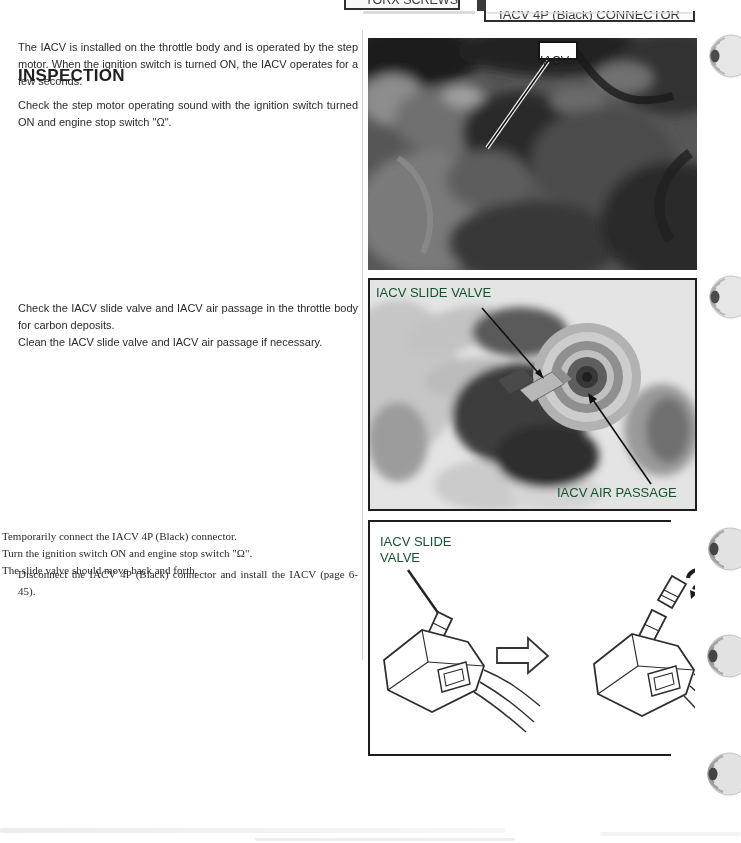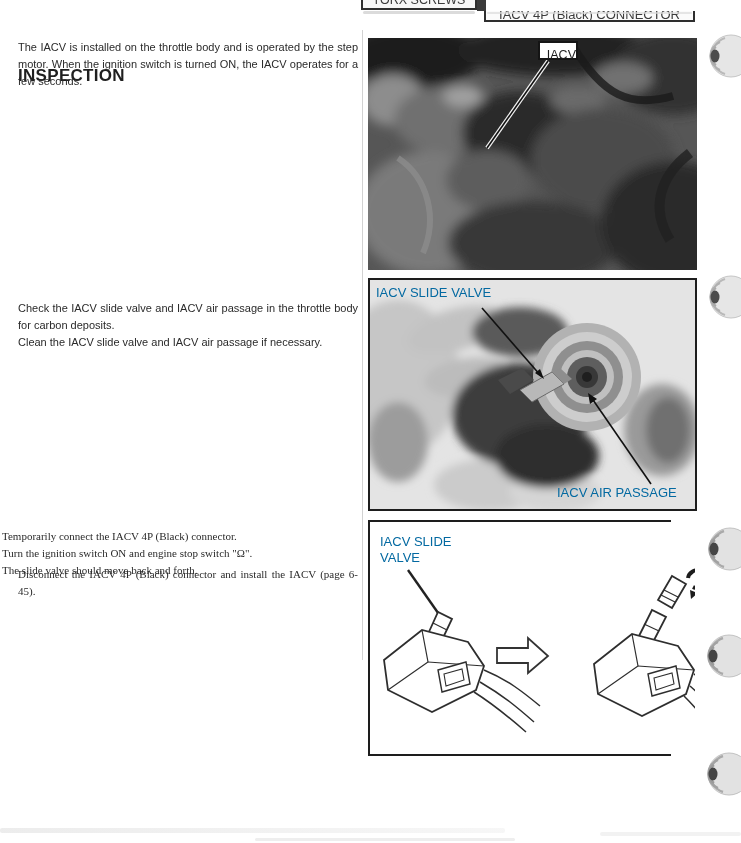--- a/index.html
+++ b/index.html
@@ -3,49 +3,50 @@
 <meta charset="utf-8">
 <style>
   html,body{margin:0;padding:0;background:#fff;}
   .page{position:relative;width:741px;height:843px;background:#ffffff;overflow:hidden;
         font-family:"Liberation Sans", sans-serif;color:#262626;}
   .abs{position:absolute;}
   .body-text{font-size:11px;line-height:17px;text-align:justify;white-space:pre-line;color:#2a2a2a;}
   .section-title{font-size:17px;font-weight:bold;letter-spacing:.3px;color:#1f1f1f;margin-top:48px;}
   .fig{position:absolute;box-sizing:border-box;}
   .fig-framed{border:2px solid #1d1d1d;background:#fff;}
-  .fig-label{position:absolute;font-size:13px;line-height:16px;color:#0369a1;white-space:pre-line;}
-  .iacv-box{position:absolute;border:2px solid #141414;background:#fdfdfd;text-align:right;
-            font-size:12.5px;line-height:16px;color:#1c1c1c;padding-top:4px;box-sizing:border-box;}
+  .fig-label{position:absolute;font-size:13px;line-height:16px;color:#14532d;white-space:pre-line;}
+  .iacv-box{position:absolute;border:2px solid #141414;background:#fdfdfd;text-align:left;
+            font-size:12.5px;line-height:16px;color:#1c1c1c;padding-top:10px;box-sizing:border-box;}
   .hdr-box{position:absolute;box-sizing:border-box;border:2px solid #2e2e2e;border-top:none;
            background:#f7f7f7;overflow:hidden;text-align:center;}
   .hdr-text{font-size:12.5px;color:#3c3c3c;white-space:nowrap;}
   .divider{position:absolute;width:1px;background:#d2d2d2;}
   .ring{position:absolute;}
   .streak{position:absolute;border-radius:2px;}
   svg{display:block;}
 </style>
 </head>
 <body>
 
 <div class="page">
 
-  <div class="hdr-box" style="left:361px;top:0;width:116px;height:10px;">
+  <div class="hdr-box" style="left:344px;top:0;width:116px;height:10px;text-align:right;">
     <div class="hdr-text" style="margin-top:-7px;">TORX SCREWS</div>
   </div>
   <div class="abs" style="left:477px;top:0;width:9px;height:11px;background:#3a3a3a;"></div>
   <div class="hdr-box" style="left:484px;top:0;width:211px;height:11px;background:#fbfbfb;margin-top:11px;">
     <div class="hdr-text" style="margin-top:-4px;font-size:13px;">IACV 4P (Black) CONNECTOR</div>
   </div>
   <div class="streak" style="left:363px;top:11px;width:112px;height:3px;background:#bdbdbd;opacity:.55;"></div>
   <div class="streak" style="left:487px;top:12px;width:205px;height:2px;background:#dcdcdc;opacity:.7;"></div>
 
   <div class="abs section-title" style="left:18px;top:18px;">INSPECTION</div>
 
   <div class="abs body-text" style="left:18px;top:39px;width:340px;">The IACV is installed on the throttle body and is operated by the step motor. When the ignition switch is turned ON, the IACV operates for a few seconds.</div>
+  <div class="abs body-text" style="left:18px;top:97px;width:340px;">Check the step motor operating sound with the ignition switch turned ON and engine stop switch "Ω".</div>
   <div class="abs body-text" style="left:18px;top:300px;width:340px;">Check the IACV slide valve and IACV air passage in the throttle body for carbon deposits.
 Clean the IACV slide valve and IACV air passage if necessary.</div>
   <div class="abs body-text" style="left:2px;top:528px;width:340px;font-family:Liberation Serif, serif;">Temporarily connect the IACV 4P (Black) connector.
 Turn the ignition switch ON and engine stop switch "Ω".
 The slide valve should move back and forth.</div>
   <div class="abs body-text" style="left:18px;top:566px;width:340px;font-family:Liberation Serif, serif;">Disconnect the IACV 4P (Black) connector and install the IACV (page 6-45).</div>
 
   <div class="divider" style="left:362px;top:30px;height:630px;"></div>
 
   <div class="fig" style="left:368px;top:38px;width:329px;height:232px;">

